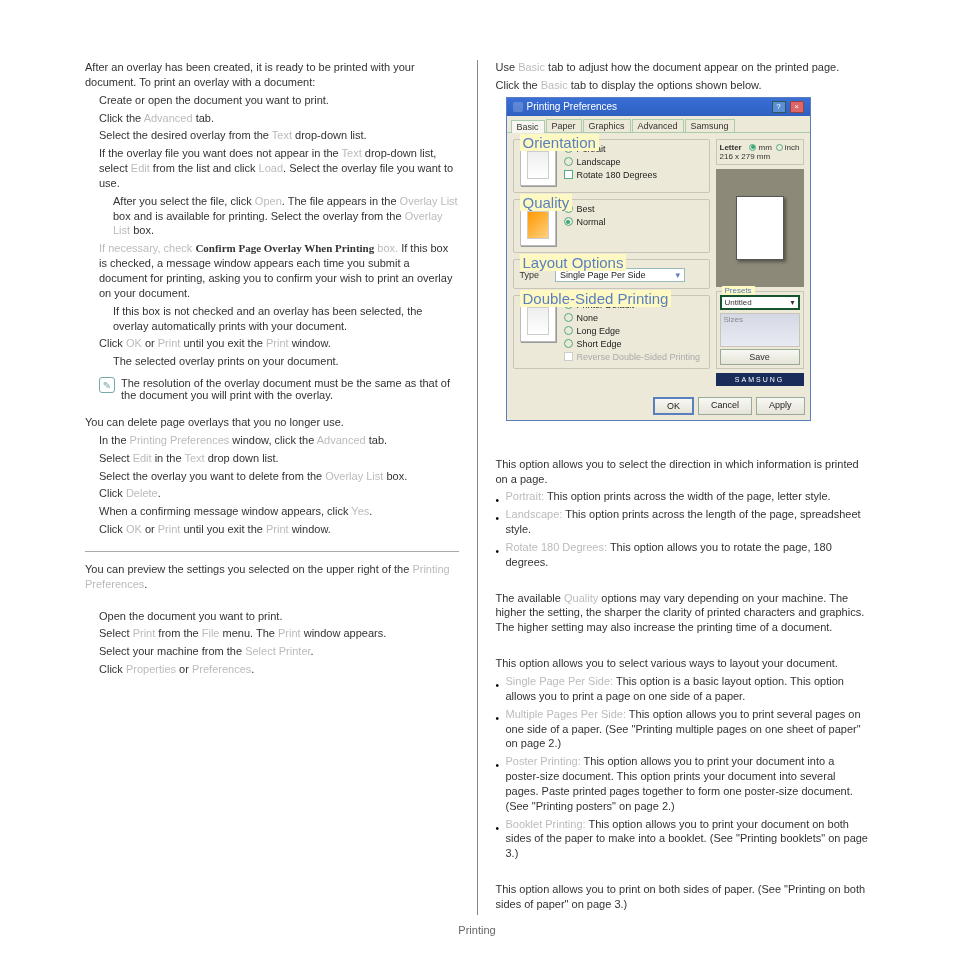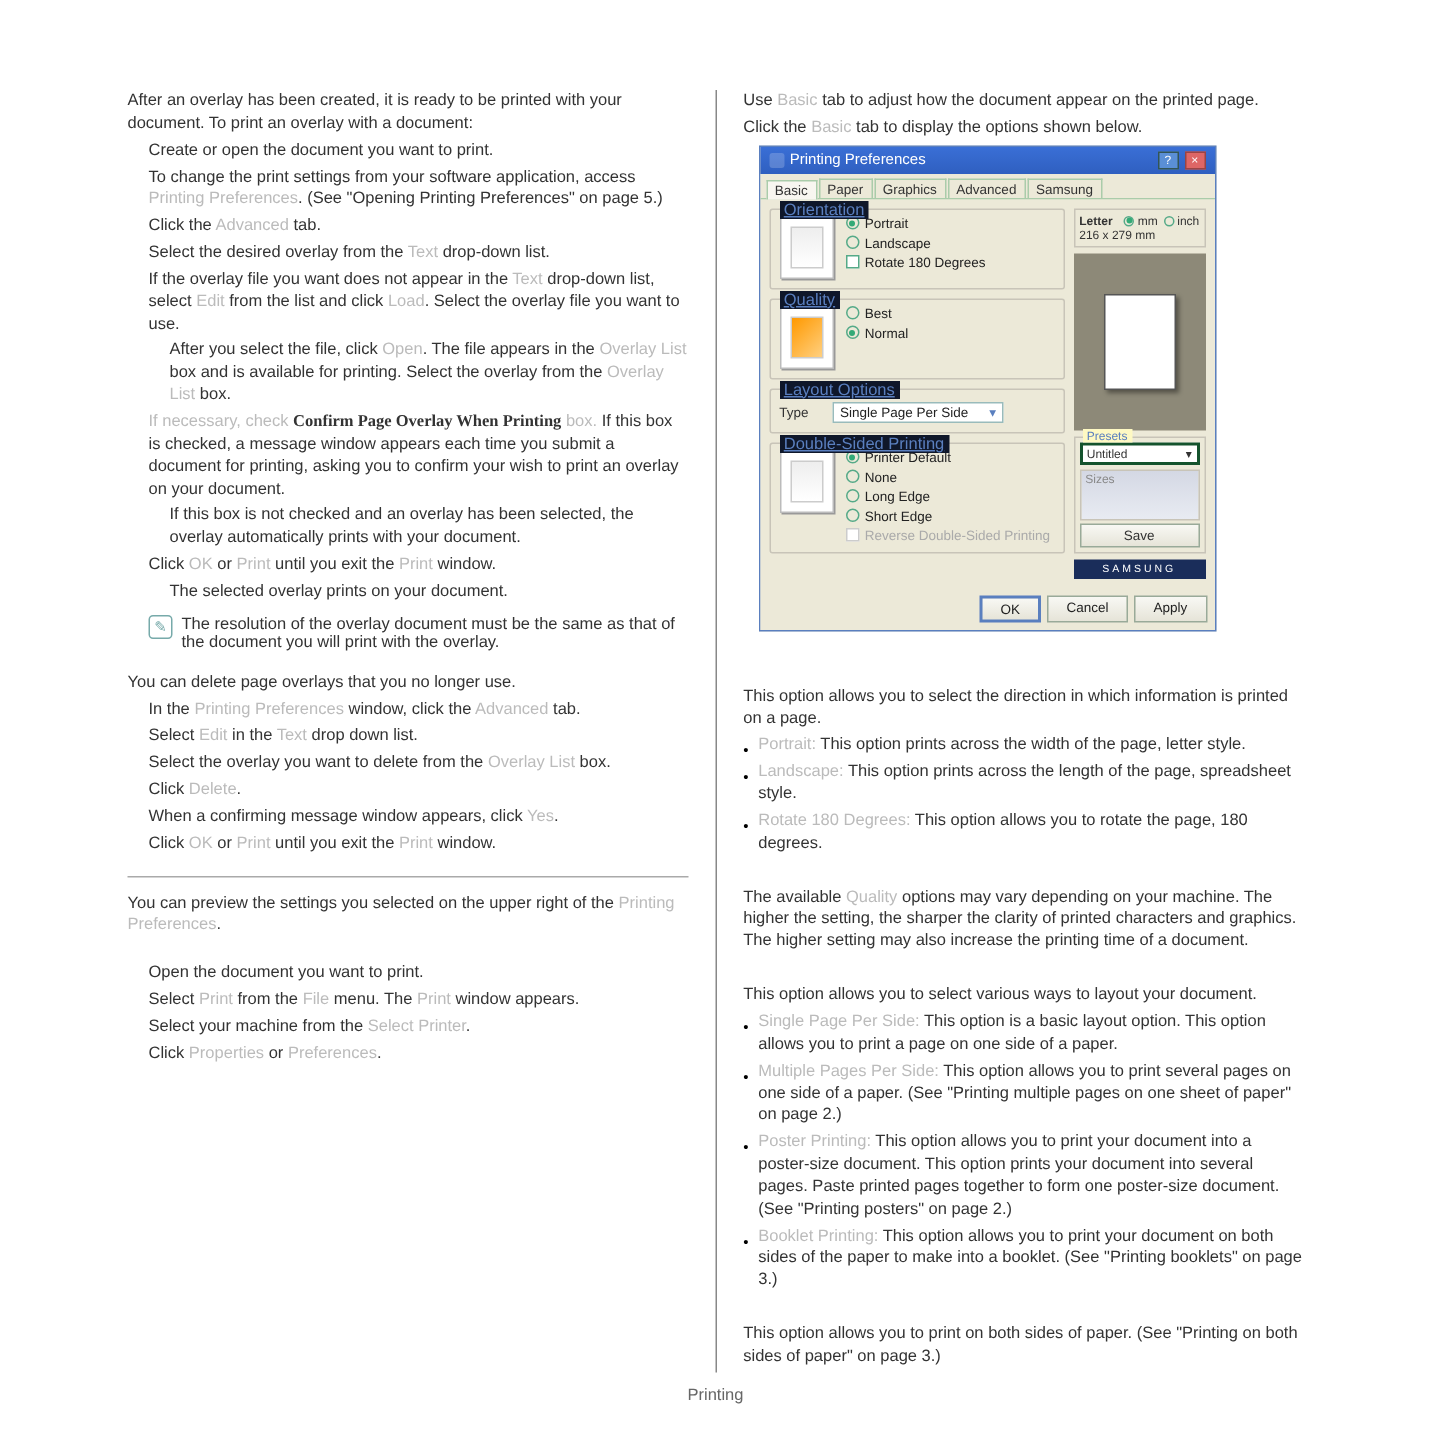--- a/index.html
+++ b/index.html
@@ -38,30 +38,30 @@
   .dlg-title .t-icon { width:10px; height:10px; background:#fff3; border-radius:2px; }
   .dlg-title .spacer-flex { flex:1; }
   .dlg-title .wbtn { width:14px; height:12px; background:#d66; border:1px solid #944; display:flex; align-items:center; justify-content:center; color:#fff; font-size:8px; }
   .dlg-title .wbtn.help { background:#5a8fd6; border-color:#355; }
   .dlg-tabs { display:flex; background:#ece9d8; border-bottom:1px solid #aca; padding:3px 4px 0 4px; gap:1px;}
   .dlg-tab { border:1px solid #aca; border-bottom:none; padding:1px 5px; background:#ece9d8; font-size:9px;}
   .dlg-tab.active { background:#f8f6f0; position:relative; top:1px;}
   .dlg-body { display:flex; padding:6px; gap:6px; background:#ece9d8;}
   .dlg-main { flex:1; display:flex; flex-direction:column; gap:6px; }
   .grp { border:1px solid #c8c4b8; border-radius:2px; padding:4px 6px 6px 6px; position:relative; background:#ece9d8;}
-  .grp-title { position:absolute; top:-6px; left:6px; background:#0f172a; padding:0 3px; color:#5a7fbf; font-size:11px;text-decoration:underline;}
+  .grp-title { position:absolute; top:-6px; left:6px; background:#fef9c3; padding:0 3px; color:#5a7fbf; font-size:15px;}
   .grp-row { display:flex; align-items:flex-start; gap:8px; }
   .thumb { width:36px; height:42px; background:#fff; border:1px solid #bbb; box-shadow:1px 1px 0 #999; display:flex; align-items:center; justify-content:center; font-size:7px;}
   .thumb .tinner { width:22px; height:28px; background:linear-gradient(#eee,#fff); border:1px solid #ccc; }
   .opts { display:flex; flex-direction:column; gap:3px; font-size:9px; color:#222;}
   .radio { display:flex; align-items:center; gap:4px; }
   .rdot { width:9px; height:9px; border:1px solid #5a8; border-radius:50%; display:flex; align-items:center; justify-content:center;}
   .rdot.sel::after { content:""; width:4px; height:4px; background:#3a7; border-radius:50%;}
   .cbox { width:9px; height:9px; border:1px solid #5a8; background:#fff; }
-  .combo { border:1px solid #9bb; background:#fff; padding:1px 4px; font-size:9px; display:flex; justify-content:space-between; width:114px; color:#222;}
+  .combo { border:1px solid #9bb; background:#fff; padding:1px 4px; font-size:9px; display:flex; justify-content:space-between; width:130px; color:#222;}
   .combo .arrow { color:#5a7fbf; }
   .typ-row { display:flex; align-items:center; gap:16px; font-size:9px; margin-top:4px;}
   .dlg-side { width:88px; display:flex; flex-direction:column; gap:4px; }
   .paperbox { border:1px solid #c8c4b8; background:#ece9d8; padding:3px; font-size:8px;}
   .paperbox .hdr { display:flex; justify-content:space-between; }
   .paperbox .units { display:flex; gap:4px; }
   .paperbox .units .radio { gap:2px; }
   .preview { background:#8d8978; height:118px; display:flex; align-items:center; justify-content:center; }
   .preview .sheet { width:48px; height:64px; background:#fff; border:1px solid #555; box-shadow:2px 2px 3px #0006; }
   .presets { border:1px solid #c8c4b8; padding:3px; position:relative;}
@@ -81,21 +81,20 @@
   .section-head-space { height: 18px; }
 </style>
 </head>
 <body>
 
 <div class="columns">
 
   <div class="col col-left">
     <p>After an overlay has been created, it is ready to be printed with your document. To print an overlay with a document:</p>
     <p class="indent1">Create or open the document you want to print.</p>
-    <p class="indent1"><span>To change the print settings from your software application, access</span><span class="faded"> Printing Preferences</span><span>. (See "Opening Printing Preferences" on page 5.)</span></p>
     <p class="indent1"><span>Click the</span> <span class="faded">Advanced</span> <span>tab.</span></p>
     <p class="indent1"><span>Select the desired overlay from the</span> <span class="faded">Text</span> <span>drop-down list.</span></p>
     <p class="indent1"><span>If the overlay file you want does not appear in the</span> <span class="faded">Text</span> <span>drop-down list, select</span> <span class="faded">Edit</span> <span>from the list and click</span> <span class="faded">Load</span><span>. Select the overlay file you want to use.</span></p>
     <p class="indent2"><span>After you select the file, click</span> <span class="faded">Open</span><span>. The file appears in the</span> <span class="faded">Overlay List</span> <span>box and is available for printing. Select the overlay from the</span> <span class="faded">Overlay List</span> <span>box.</span></p>
     <p class="indent1"><span class="faded">If necessary, check </span><span class="serif-bold">Confirm Page Overlay When Printing</span><span class="faded"> box.</span> <span>If this box is checked, a message window appears each time you submit a document for printing, asking you to confirm your wish to print an overlay on your document.</span></p>
     <p class="indent2">If this box is not checked and an overlay has been selected, the overlay automatically prints with your document.</p>
     <p class="indent1"><span>Click</span> <span class="faded">OK</span> <span>or</span> <span class="faded">Print</span> <span>until you exit the</span> <span class="faded">Print</span> <span>window.</span></p>
     <p class="indent2">The selected overlay prints on your document.</p>
 
     <div class="note-row indent1">

